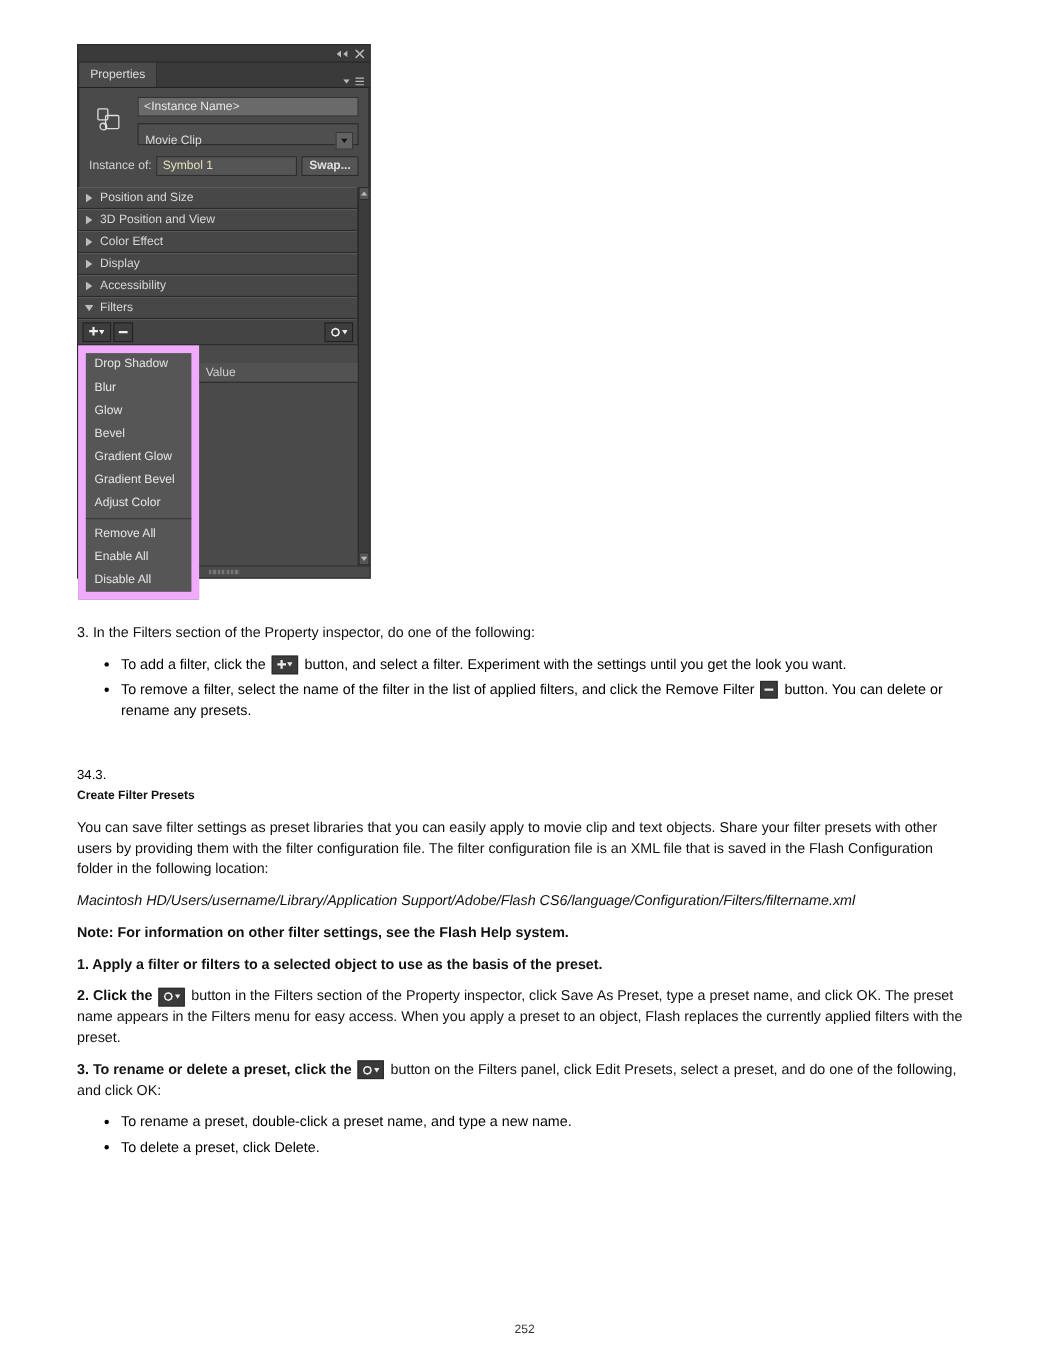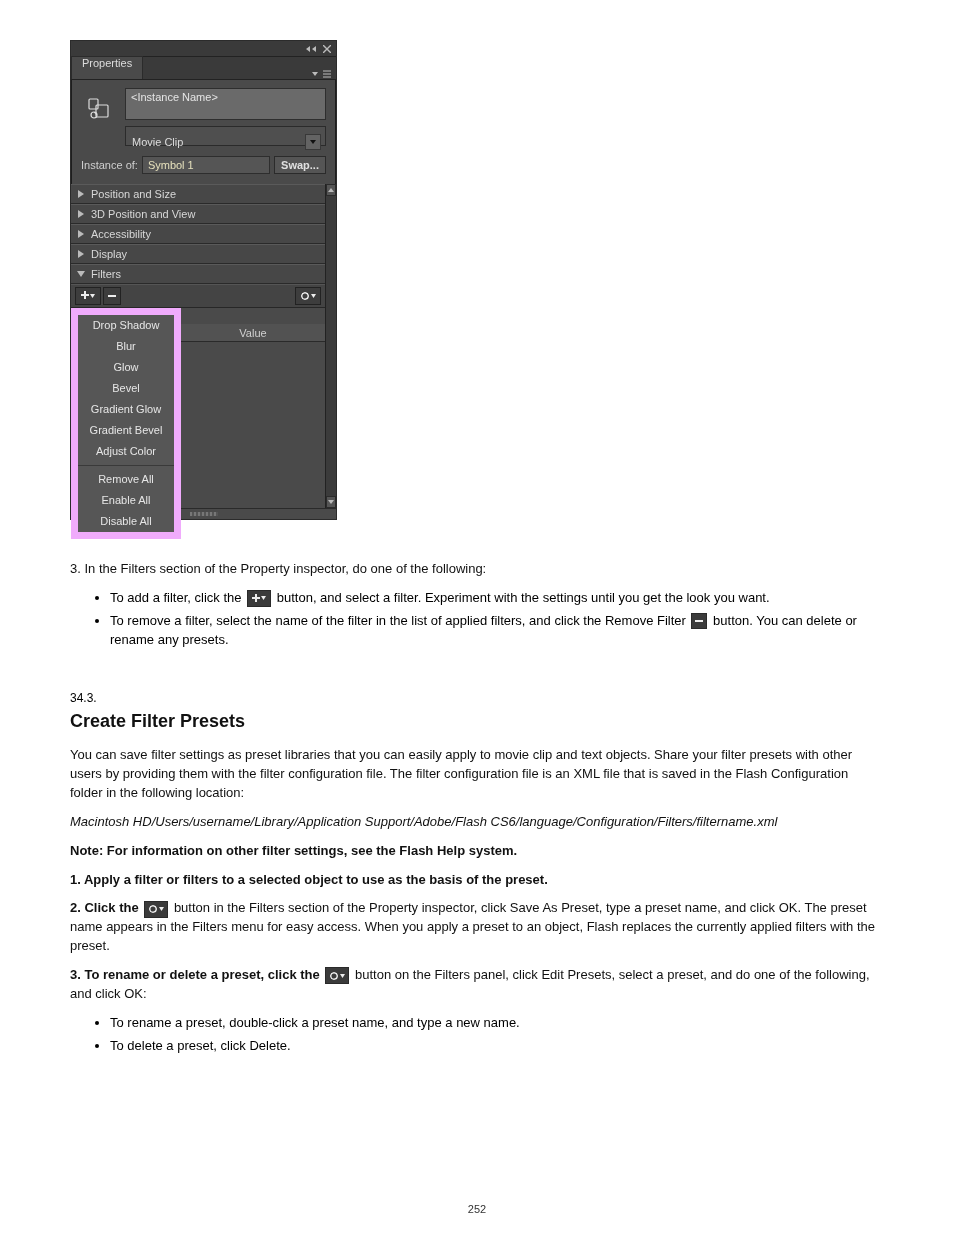--- a/index.html
+++ b/index.html
@@ -58,21 +58,21 @@
     align-items: flex-end;
     justify-content: space-between;
   }
   .panel-tab {
     height: 22px;
     background: #4a4a4a;
     border: 1px solid #2b2b2b;
     border-bottom: none;
     padding: 0 10px;
     display: flex;
-    align-items: flex-start;
+    align-items: center;
     color: #ddd;
     font-size: 11px;
   }
   .tabbar-right {
     display: flex;
     align-items: center;
     padding-right: 4px;
     gap: 2px;
     color: #b0b0b0;
   }
@@ -97,21 +97,21 @@
     align-items: center;
     justify-content: center;
     color: #d0d0d0;
     margin-top: 2px;
   }
   .mc-icon svg { display: block; }
 
   .header-fields { flex: 1; display: flex; flex-direction: column; gap: 6px; }
 
   .text-input {
-    height: 32px;
+    height: 18px;
     background: #6a6a6a;
     border: 1px solid #2e2e2e;
     color: #e5e5e5;
     font-size: 11px;
     padding: 0 5px;
     box-sizing: border-box;
     line-height: 16px;
     overflow: hidden;
     white-space: nowrap;
   }
@@ -165,21 +165,21 @@
     color: #e0e0e0;
     text-align: center;
     line-height: 16px;
     box-sizing: border-box;
     font-weight: bold;
   }
 
   .sections {
     display: flex;
   }
-  .sections-main { flex: 1; text-align: center; }
+  .sections-main { flex: 1; }
   .sections-scroll {
     width: 10px;
     background: #3b3b3b;
     border-left: 1px solid #222;
     display: flex;
     flex-direction: column;
     justify-content: space-between;
   }
   .scroll-arrow {
     height: 10px;
@@ -289,21 +289,21 @@
     background: repeating-linear-gradient(90deg,#777 0,#777 2px,#555 2px,#555 4px);
   }
 
   
   .doc .sec-num {
     margin: 42px 0 6px 0;
     font-size: 12px;
   }
   .doc h2 {
     margin: 4px 0 14px 0;
-    font-size: 18px;
+    font-size: 11px;
     font-weight: bold;
     color: #111;
   }
   .doc p { margin: 6px 0 10px 0; line-height: 1.45; color: #111; }
   .doc ul { margin: 4px 0 10px 0; padding-left: 40px; }
   .doc li { margin: 4px 0; line-height: 1.45; }
   .doc b { font-weight: bold; }
 
   .inline-icon {
     display: inline-flex;
@@ -409,29 +409,37 @@
               </svg>
           </span>
           <span>3D Position and View</span>
         </div>
         <div class="section-header">
           <span class="twisty">
             <svg width="6" height="8" viewBox="0 0 6 8">
                 <path d="M0 0 L6 4 L0 8 Z" fill="#bbb"></path>
               </svg>
           </span>
-          <span>Accessibility</span>
+          <span>Color Effect</span>
         </div>
         <div class="section-header">
           <span class="twisty">
             <svg width="6" height="8" viewBox="0 0 6 8">
                 <path d="M0 0 L6 4 L0 8 Z" fill="#bbb"></path>
               </svg>
           </span>
           <span>Display</span>
+        </div>
+        <div class="section-header">
+          <span class="twisty">
+            <svg width="6" height="8" viewBox="0 0 6 8">
+                <path d="M0 0 L6 4 L0 8 Z" fill="#bbb"></path>
+              </svg>
+          </span>
+          <span>Accessibility</span>
         </div>
         <div class="section-header">
           <span class="twisty">
             <svg width="8" height="6" viewBox="0 0 8 6">
                 <path d="M0 0 L8 0 L4 6 Z" fill="#bbb"></path>
               </svg>
           </span>
           <span>Filters</span>
         </div>
 

